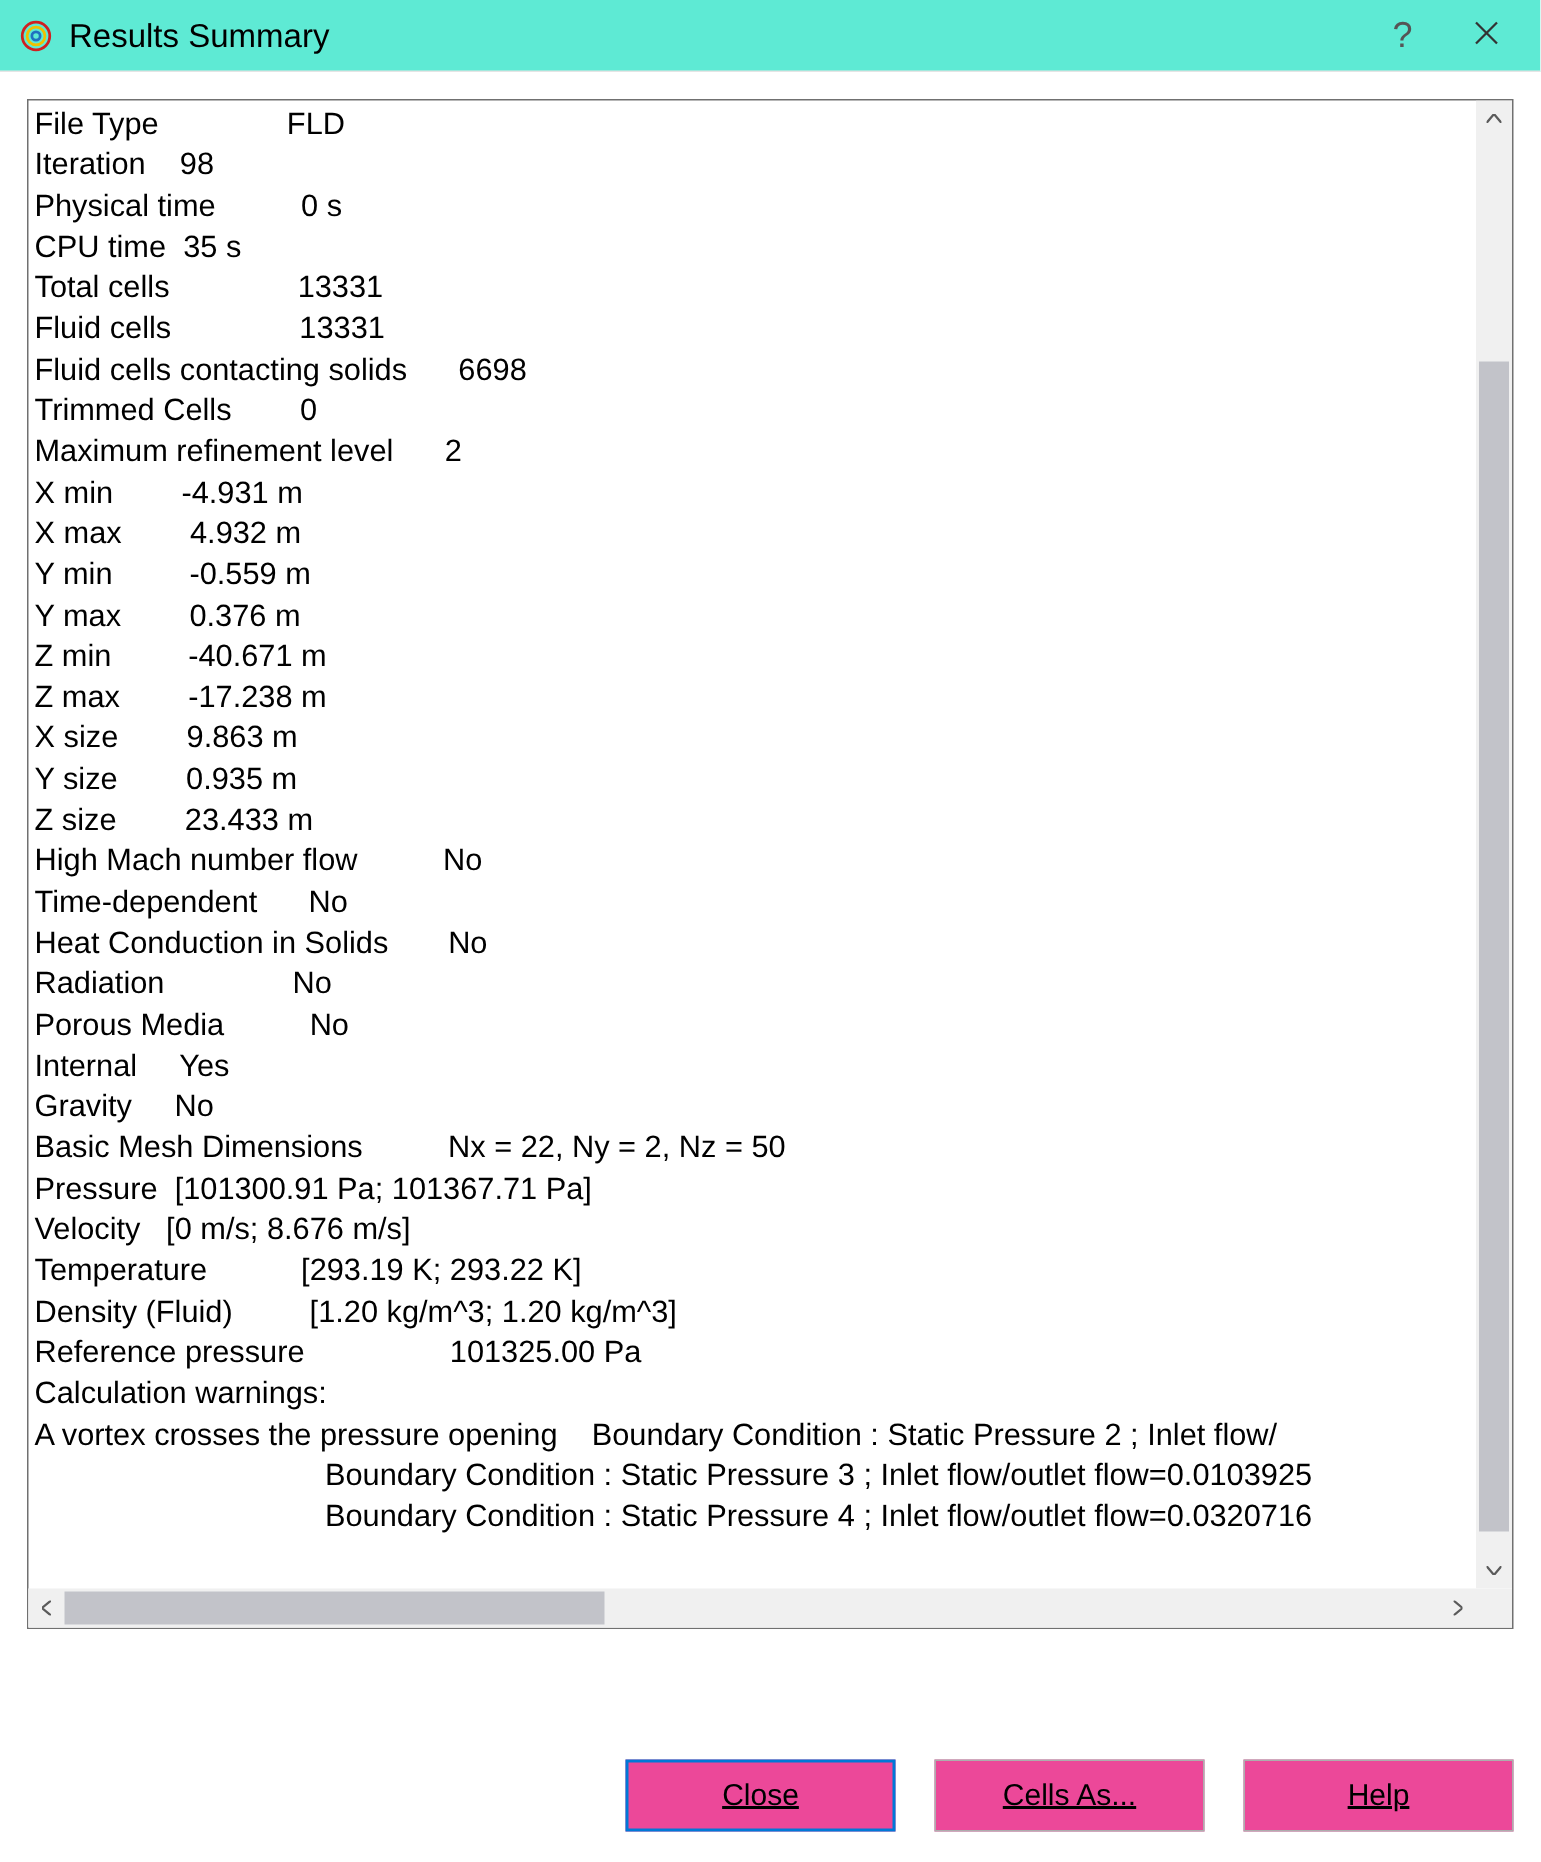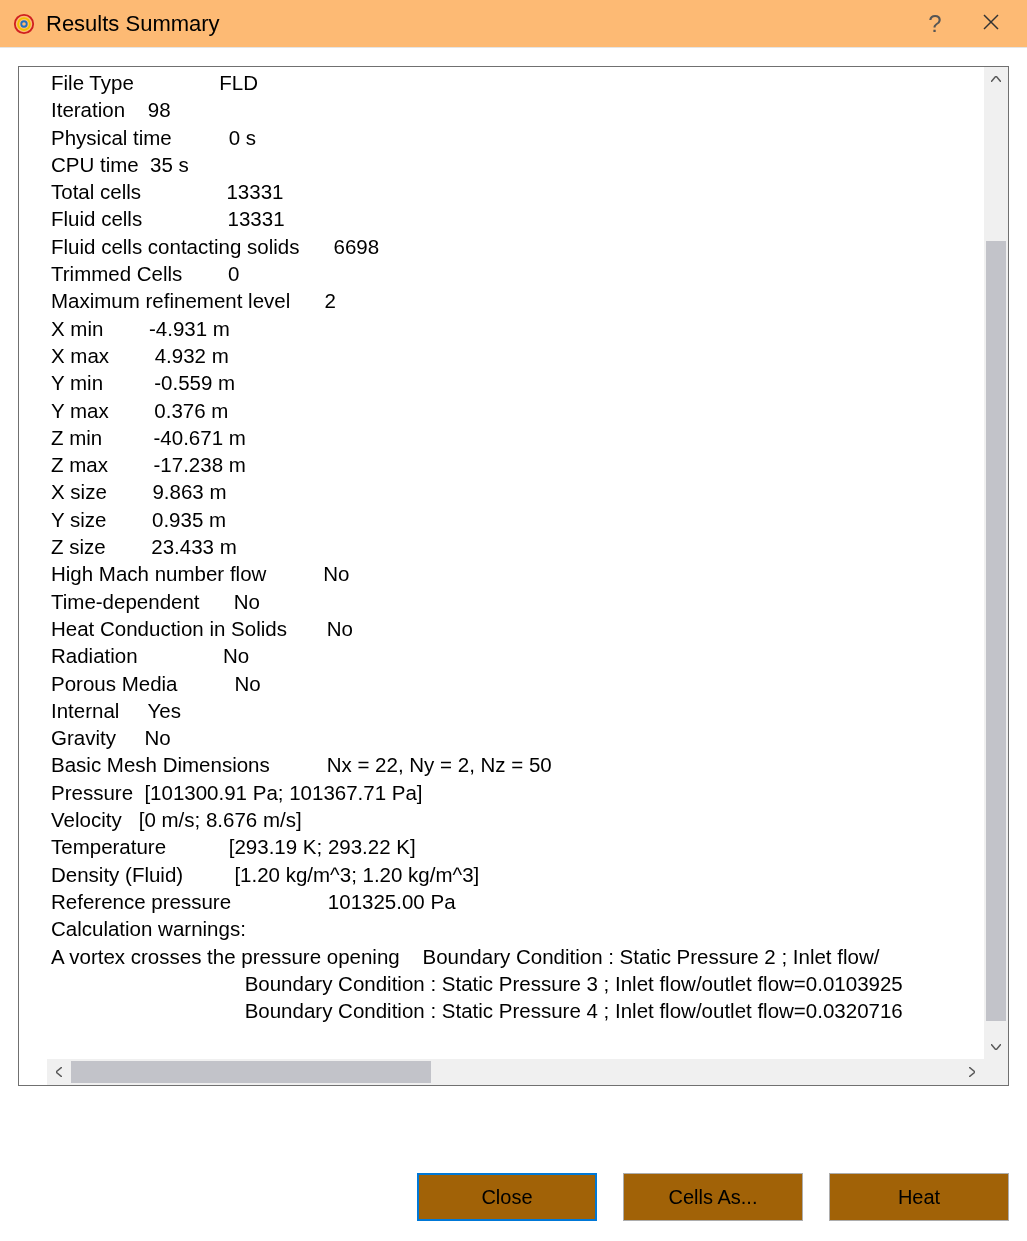--- a/index.html
+++ b/index.html
@@ -19,21 +19,21 @@
       height: 100%;
       display: flex;
       flex-direction: column;
       background: #ffffff;
     }
     .titlebar {
       display: flex;
       align-items: center;
       height: 48px;
       padding: 0 8px 0 12px;
-      background: #fdba74;
+      background: #5eead4;
       border-bottom: 1px solid #e5e5e5;
     }
     .app-icon {
       width: 24px;
       height: 24px;
       margin-right: 10px;
       display: flex;
       align-items: center;
       justify-content: center;
     }
@@ -74,21 +74,20 @@
       display: flex;
       flex-direction: column;
     }
     .textarea-frame {
       border: 1px solid #707070;
       background: #ffffff;
       position: relative;
       height: 1020px;
       display: flex;
       flex-direction: column;
-      padding-left: 28px;
     }
     .text-scroll-row {
       flex: 1;
       display: flex;
       overflow: hidden;
     }
     .text-content {
       flex: 1;
       padding: 2px 4px;
       font-family: Arial, Helvetica, sans-serif;
@@ -163,26 +162,27 @@
     }
     .button-row {
       display: flex;
       justify-content: flex-end;
       gap: 26px;
       padding: 24px 18px 20px 18px;
     }
     .btn {
       min-width: 180px;
       height: 48px;
-      background: #a16207;
+      background: #ec4899;
       border: 1px solid #adadad;
       font-family: "Segoe UI", Arial, sans-serif;
       font-size: 20px;
       color: #000;
       cursor: pointer;
+      text-decoration: underline;
     }
     .btn.default {
       border: 2px solid #0078d7;
     }
   </style>
 </head>
 <body>
 
 <div class="window">
   <div class="titlebar">
@@ -278,15 +278,15 @@
           </div>
         </div>
         <div class="hscroll-corner"></div>
       </div>
     </div>
   </div>
 
   <div class="button-row">
     <button class="btn default">Close</button>
     <button class="btn">Cells As...</button>
-    <button class="btn">Heat</button>
+    <button class="btn">Help</button>
   </div>
 </div>
 
 </body></html>

